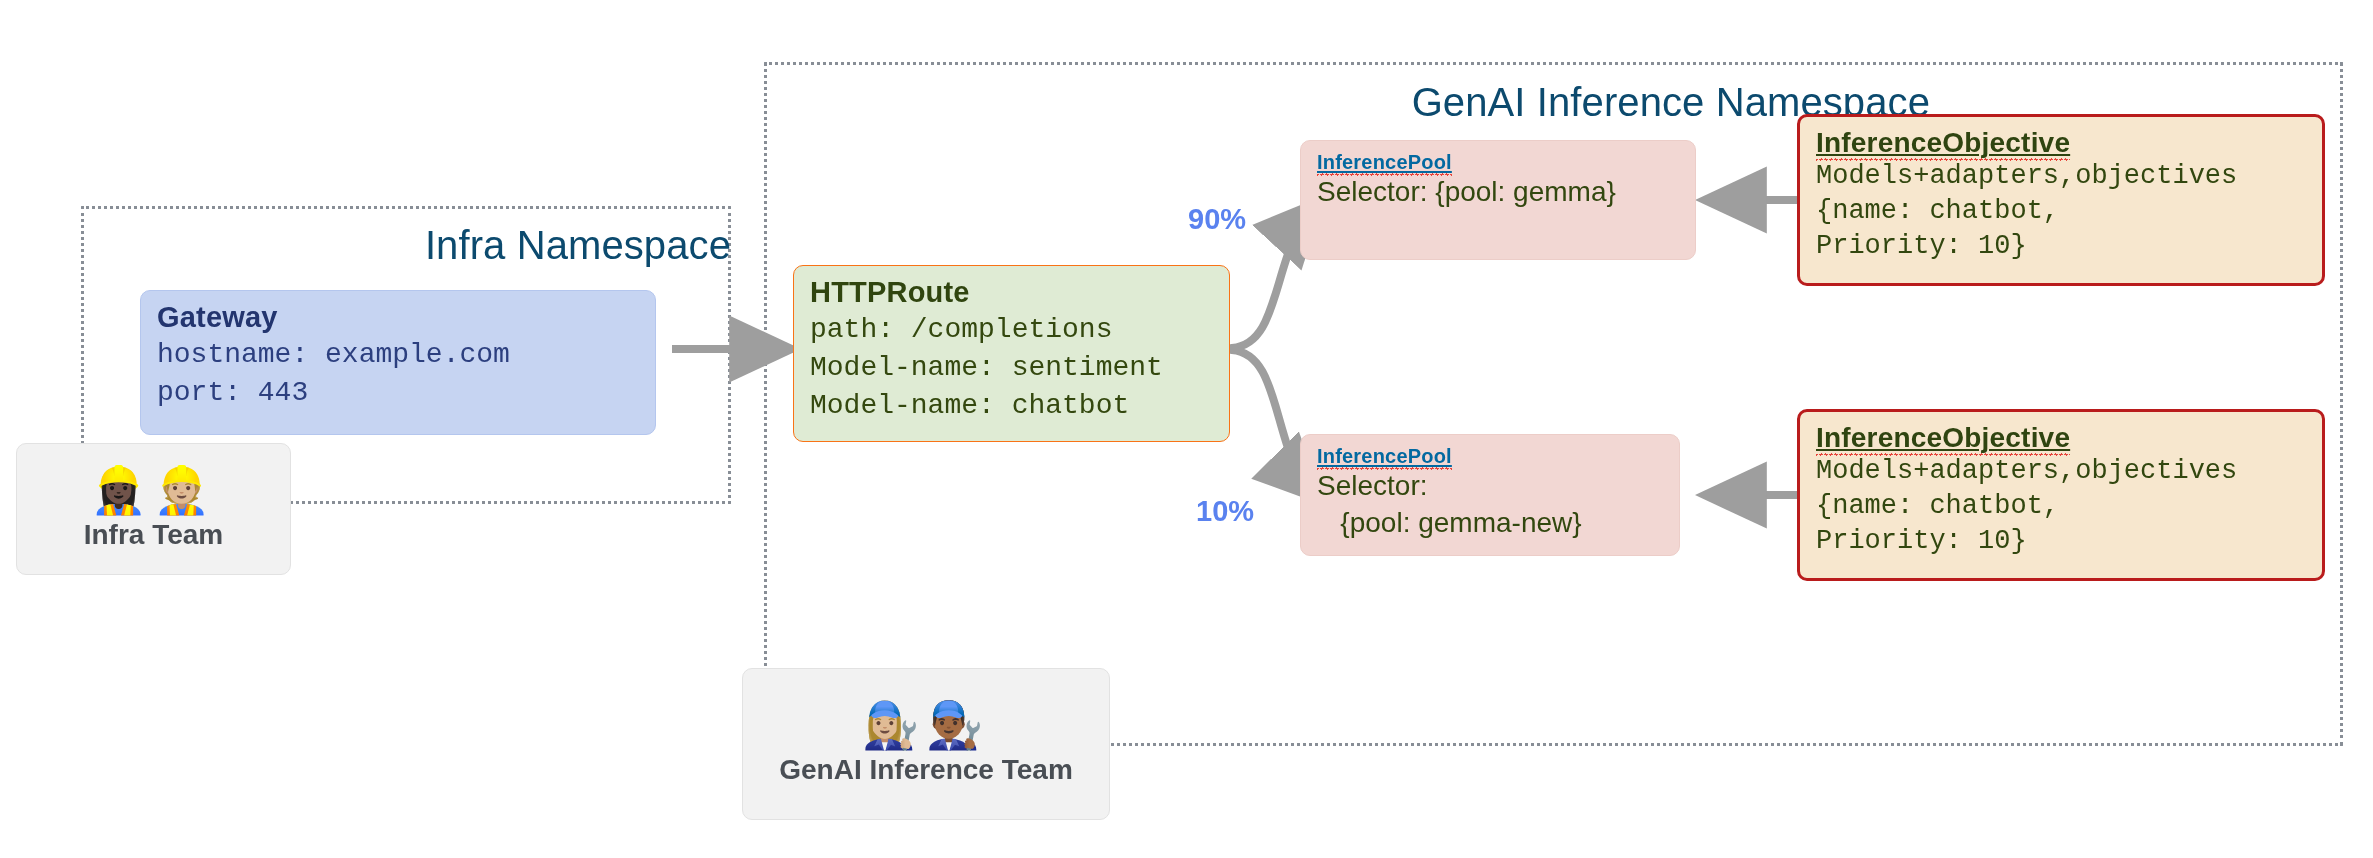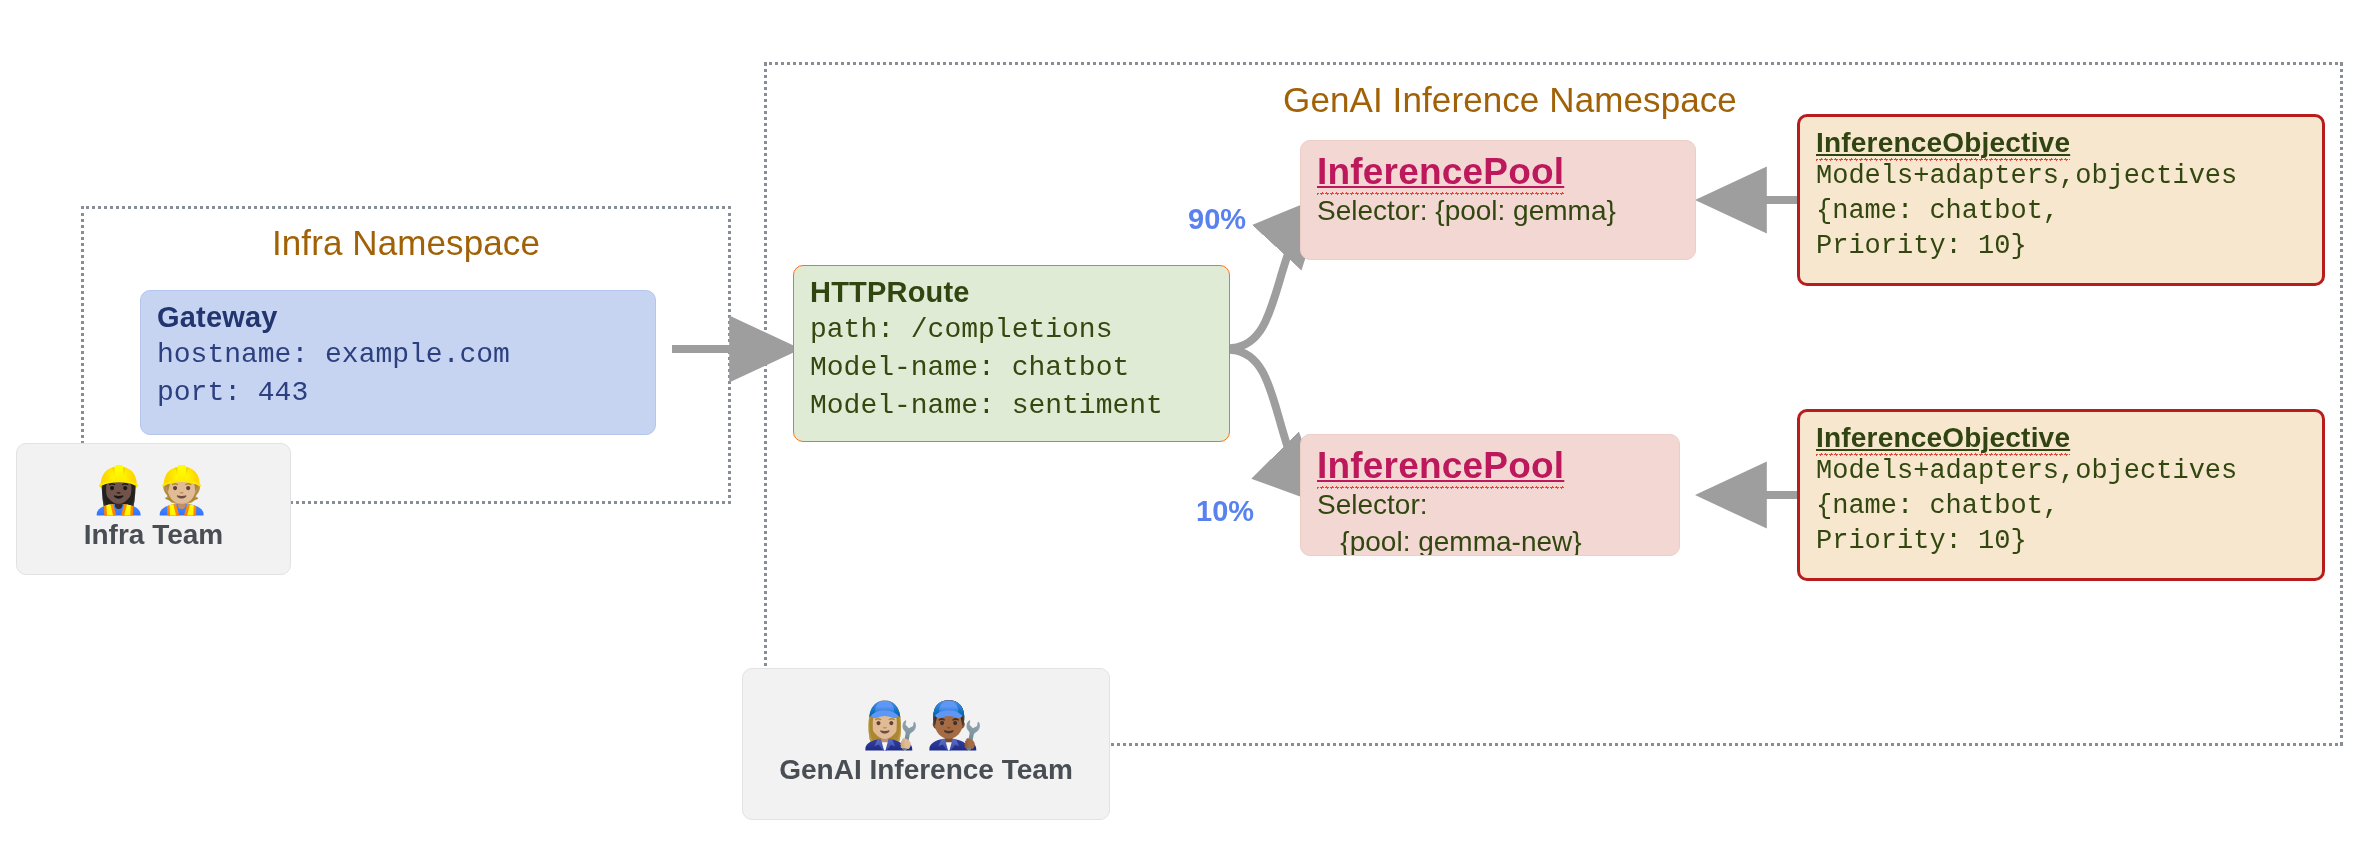--- a/index.html
+++ b/index.html
@@ -13,26 +13,26 @@
   
   .ns-frame{
     position:absolute;
     border:3px dotted #888e96;
     border-radius:1px;
     background:transparent;
     box-sizing:border-box;
   }
   .ns-title{
     position:absolute;
-    font-size:35px;
-    color:#a16207;
+    font-size:40px;
+    color:#0c4a6e;
     font-family:"Liberation Sans", sans-serif;
     letter-spacing:.1px;
     white-space:nowrap;
-    text-align:center;
+    text-align:right;
   }
 
   
   .card{
     position:absolute;
     box-sizing:border-box;
     border-radius:10px;
     padding:10px 16px 12px 16px;
     overflow:hidden;
   }
@@ -80,21 +80,21 @@
     color:#2f4416;
   }
   .httproute .title{font-size:29px;color:#30450f;letter-spacing:.2px;margin-bottom:2px;}
   .httproute .line{font-size:28px;color:#34480f;line-height:1.36;}
 
   .pool{
     background:#f2d7d3;
     border:1px solid #eccdc8;
     color:#2f4416;
   }
-  .pool .title{font-size:37px;color:#be185d;letter-spacing:.2px;}
+  .pool .title{font-size:20px;color:#0369a1;letter-spacing:.2px;}
   .pool .line-sans{font-size:28px;color:#32470f;line-height:1.32;}
 
   .objective{
     background:#f7e7ce;
     border:3px solid #b91c1c;
     color:#2f4416;
   }
   .objective .title{font-size:28px;color:#2f4410;letter-spacing:.2px;}
   .objective .line{font-size:27px;color:#32470f;line-height:1.30;}
 
@@ -188,22 +188,22 @@
 
   <div class="card gateway" style="left:140px;top:290px;width:516px;height:145px;">
     <div class="title">Gateway</div>
     <div class="line">hostname: example.com</div>
     <div class="line">port: 443</div>
   </div>
 
   <div class="card httproute" style="left:793px;top:265px;width:437px;height:177px;">
     <div class="title">HTTPRoute</div>
     <div class="line">path: /completions</div>
+    <div class="line">Model-name: sentiment</div>
     <div class="line">Model-name: chatbot</div>
-    <div class="line">Model-name: sentiment</div>
   </div>
 
   <div class="card pool" style="left:1300px;top:140px;width:396px;height:120px;">
     <div class="title underlined squiggle">InferencePool</div>
     <div class="line-sans">Selector: {pool: gemma}</div>
   </div>
 
   <div class="card pool" style="left:1300px;top:434px;width:380px;height:122px;">
     <div class="title underlined squiggle">InferencePool</div>
     <div class="line-sans">Selector:</div>

